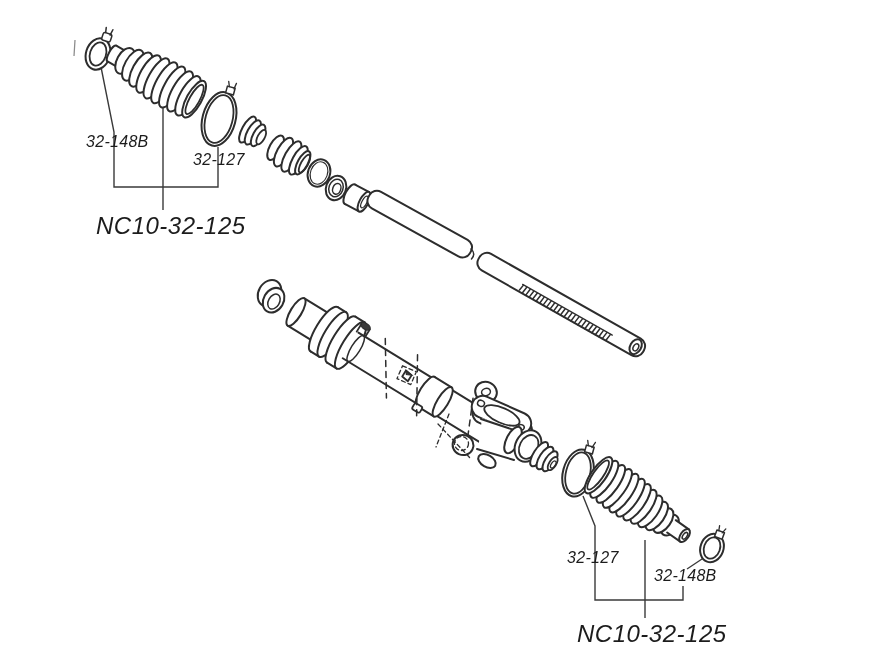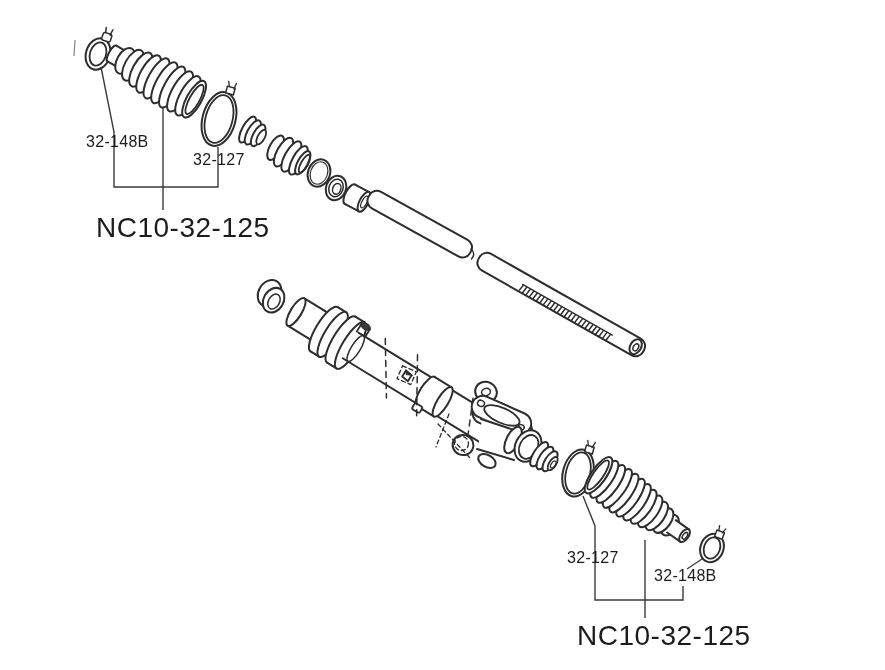--- a/index.html
+++ b/index.html
@@ -1,34 +1,34 @@
 <!DOCTYPE html>
 <html style="--background: #ffffff; --line: #2d2d2d; --leader: #3a3a3a; --text: #1c1c1c;"><head>
 <meta charset="utf-8">
 <style>
   :root{
     --background:#ffffff; --line:#2d2d2d; --leader:#3a3a3a; --text:#1c1c1c;
   }
   html,body{margin:0;padding:0;background:var(--background);}
   #stage{position:relative;width:754px;height:670px;background:var(--background);overflow:hidden;
-         font-family:"Liberation Sans",sans-serif;}
+         font-family:"Liberation Sans",sans-serif;font-style:italic;}
   svg{position:absolute;left:0;top:0;}
   
   .s  {stroke:var(--line);fill:none;stroke-width:2;stroke-linecap:round;stroke-linejoin:round;}
   .sf {stroke:var(--line);fill:var(--background);stroke-width:2;stroke-linecap:round;stroke-linejoin:round;}
   .wf {fill:var(--background);stroke:none;}
   .dk {fill:#3a3a3a;stroke:var(--line);stroke-width:1.2;}
   .t1 {stroke-width:1.1;} .t13{stroke-width:1.3;} .t15{stroke-width:1.5;} .t18{stroke-width:1.8;}
   .d  {stroke-dasharray:6 5;stroke-width:1.5;}
   .d2 {stroke-dasharray:4 3;stroke-width:1.3;}
   .ldr{stroke:var(--leader);fill:none;stroke-width:1.4;}
   .tick{stroke:#8a8a8a;stroke-width:1.2;}
   
   .lbl{position:absolute;font-size:16px;color:var(--text);letter-spacing:.3px;white-space:nowrap;}
-  .kit{font-size:28px;letter-spacing:.5px;}
+  .kit{font-size:24px;letter-spacing:.5px;}
 </style>
 </head>
 <body>
 
 <div id="stage">
 
   <svg width="885" height="670" viewBox="0 0 885 670">
 
     <line x1="75" y1="40" x2="74" y2="56" class="tick"></line>
 

